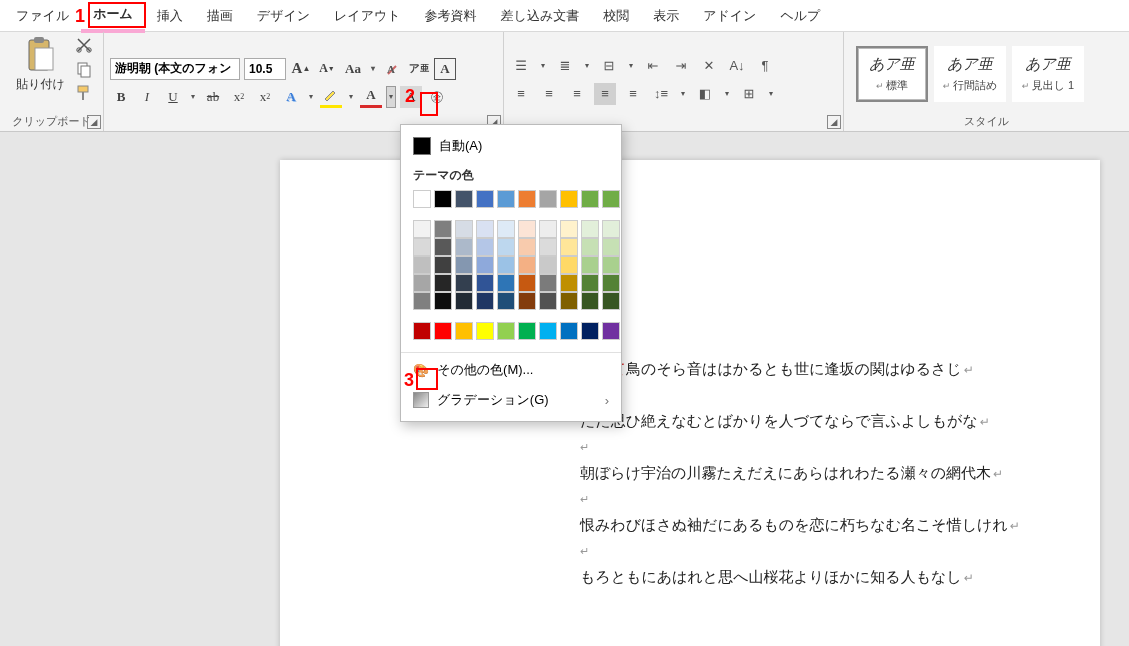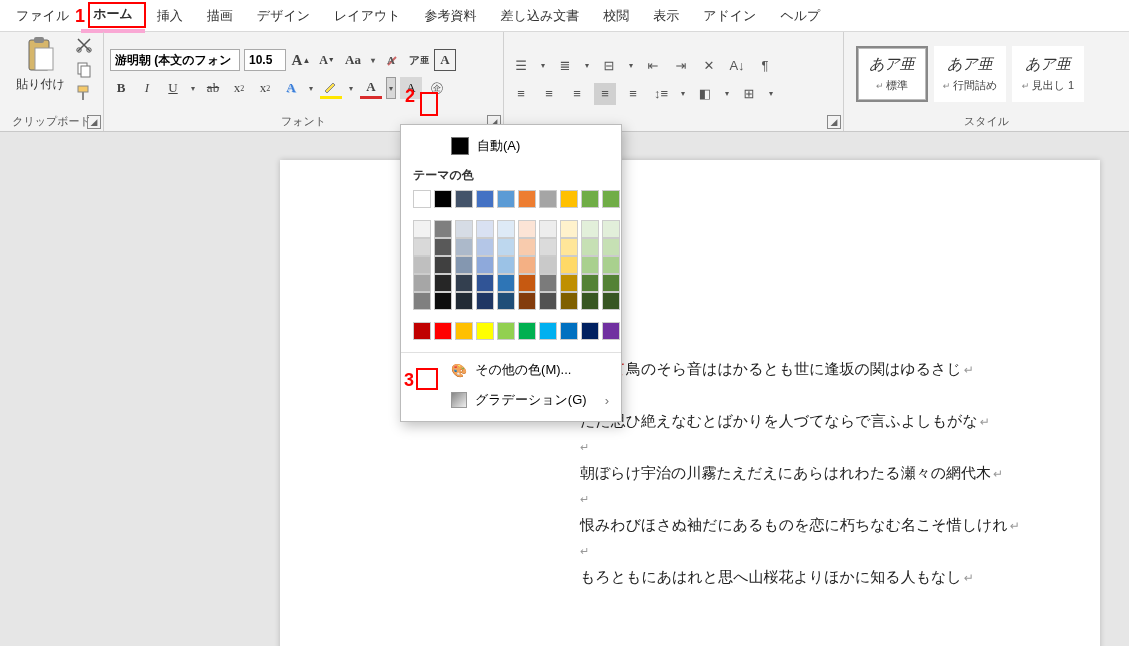--- a/index.html
+++ b/index.html
@@ -127,21 +127,21 @@
   left:400px; top:124px;
   width:222px;
   background:#fff;
   border:1px solid #bbb;
   box-shadow:2px 4px 12px rgba(0,0,0,0.25);
   z-index:20;
   padding:6px 0;
 }
 .pop-row {
   display:flex; align-items:center; gap:8px;
-  padding:6px 12px; cursor:pointer;margin-left:38px;
+  padding:6px 12px; cursor:pointer;
 }
 .auto-sw { width:18px; height:18px; border:1px solid #777; background:#000;}
 .section-title { font-weight:bold; font-size:12px; padding:6px 12px 2px 12px; color:#333;}
 .swatch-grid {
   display:grid; grid-template-columns:repeat(10,18px);
   gap:3px; padding:4px 12px 8px 12px;
 }
 .sw { width:18px; height:18px; border:1px solid #ccc; cursor:pointer;}
 .std-row {
   display:grid; grid-template-columns:repeat(10,18px);
@@ -251,21 +251,20 @@
               <path d="M2 12 L10 4 L12 6 L4 14 Z" fill="#ffe24d" stroke="#888"></path>
             </svg>
           </div>
         <div class="drop-arrow">▾</div>
         <div class="ibtn redline" style="font-weight:bold;">A</div>
         <div class="drop-arrow" style="background:#d8d8d8;border:1px solid #999;">▾</div>
         <div class="ibtn" style="background:#d8d8d8;color:#111;">A</div>
         <div class="ibtn">㊭</div>
       </div>
     </div>
-    <div class="group-label">フォント</div>
     <div class="launcher">◢</div>
   </div>
 
   <div class="group" style="width:340px;">
     <div class="group-body">
       <div class="para-row1">
         <span class="pbtn">☰</span>
         <span class="drop-arrow">▾</span>
         <span class="pbtn">≣</span>
         <span class="drop-arrow">▾</span>

